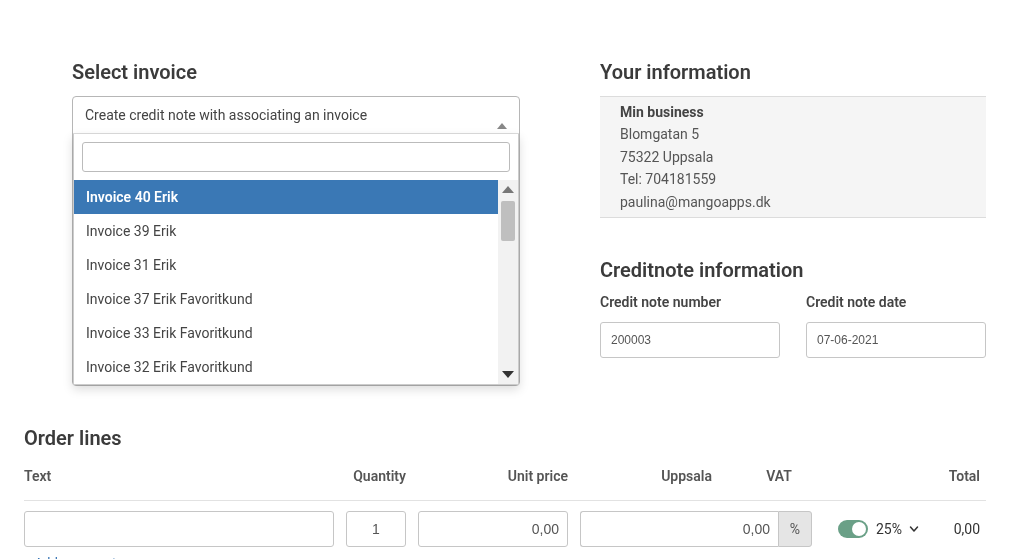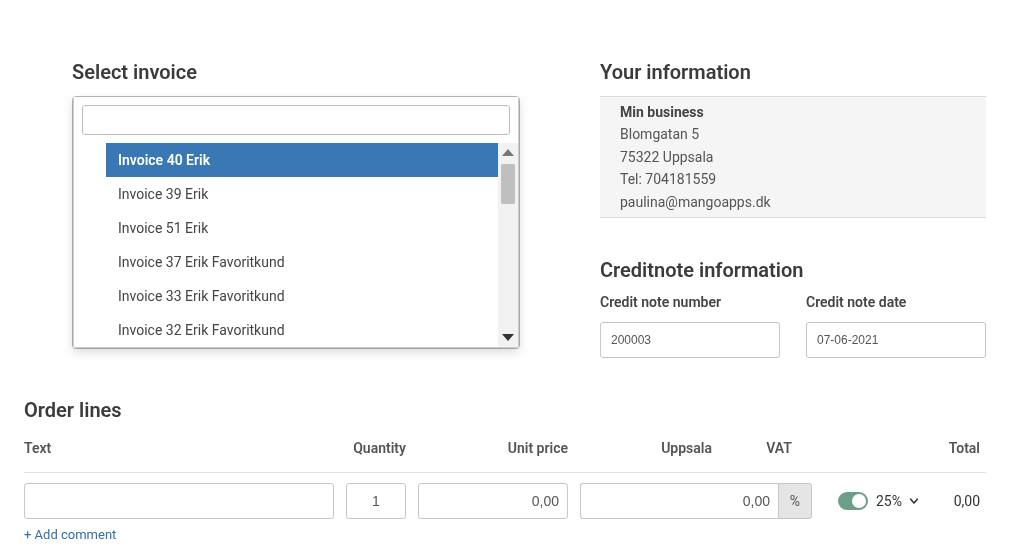--- a/index.html
+++ b/index.html
@@ -93,21 +93,20 @@
     border-top: none;
     box-shadow: 0 4px 10px rgba(0,0,0,0.15);
     position: relative;
     background: #fff;
   }
   .options-wrap {
     display: flex;
   }
   .options {
     flex: 1;
-    margin-left: 32px;
   }
   .option {
     padding: 9px 12px;
     color: #444;
     cursor: pointer;
   }
   .option.sel {
     background: #3a78b5;
     color: #fff;
     font-weight: 600;
@@ -282,29 +281,33 @@
 </head>
 <body>
 
 <div class="page">
   <div class="row">
 
     <div class="col-left">
       <h2 class="section first">Select invoice</h2>
 
       <div class="select-box">
+        <div class="select-head">
+          <span>Create credit note with associating an invoice</span>
+          <span class="tri"><span class="tri-up"></span></span>
+        </div>
         <div class="dropdown-panel">
           <div class="select-search">
             <input type="text" value="" style="">
           </div>
           <div class="options-wrap">
             <div class="options">
               <div class="option sel">Invoice 40 Erik</div>
               <div class="option">Invoice 39 Erik</div>
-              <div class="option">Invoice 51 Erik</div>
+              <div class="option">Invoice 31 Erik</div>
               <div class="option">Invoice 37 Erik Favoritkund</div>
               <div class="option">Invoice 33 Erik Favoritkund</div>
               <div class="option">Invoice 32 Erik Favoritkund</div>
             </div>
             <div class="scrollcol">
               <div class="scroll-top-group">
                 <span class="tri-up-big"></span>
                 <div class="scroll-thumb"></div>
               </div>
               <span class="tri-down-big"></span>

